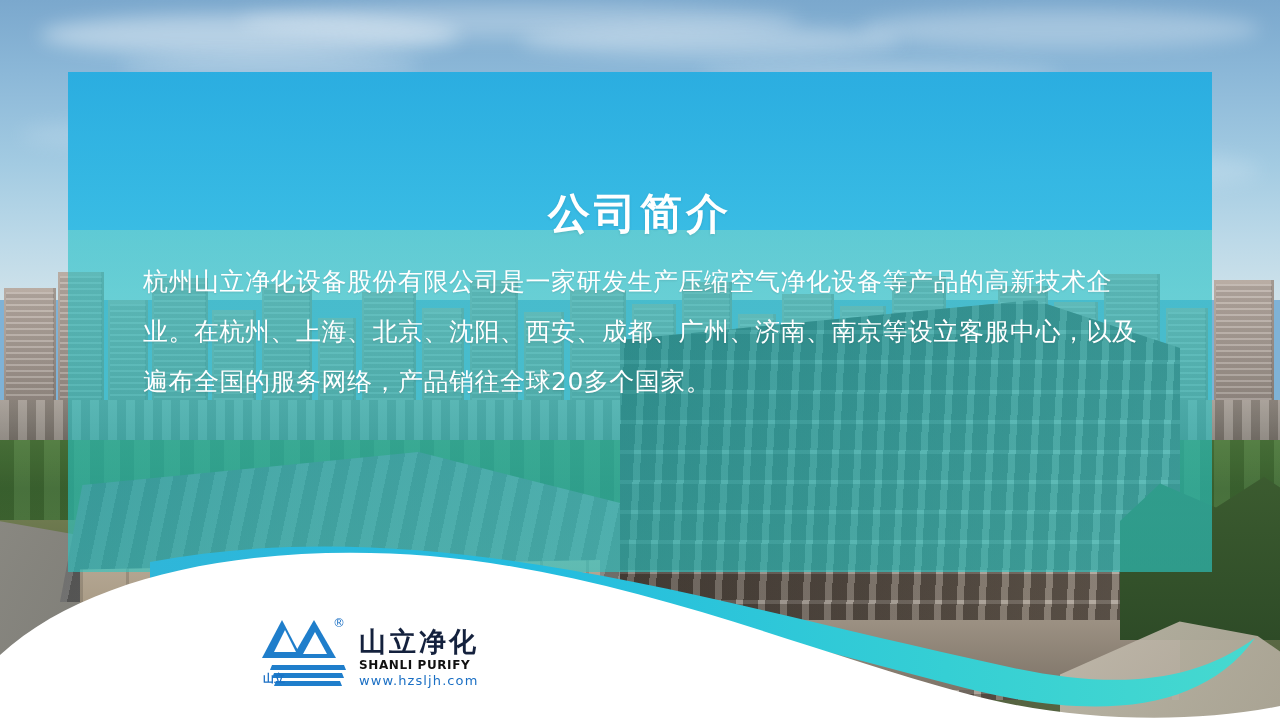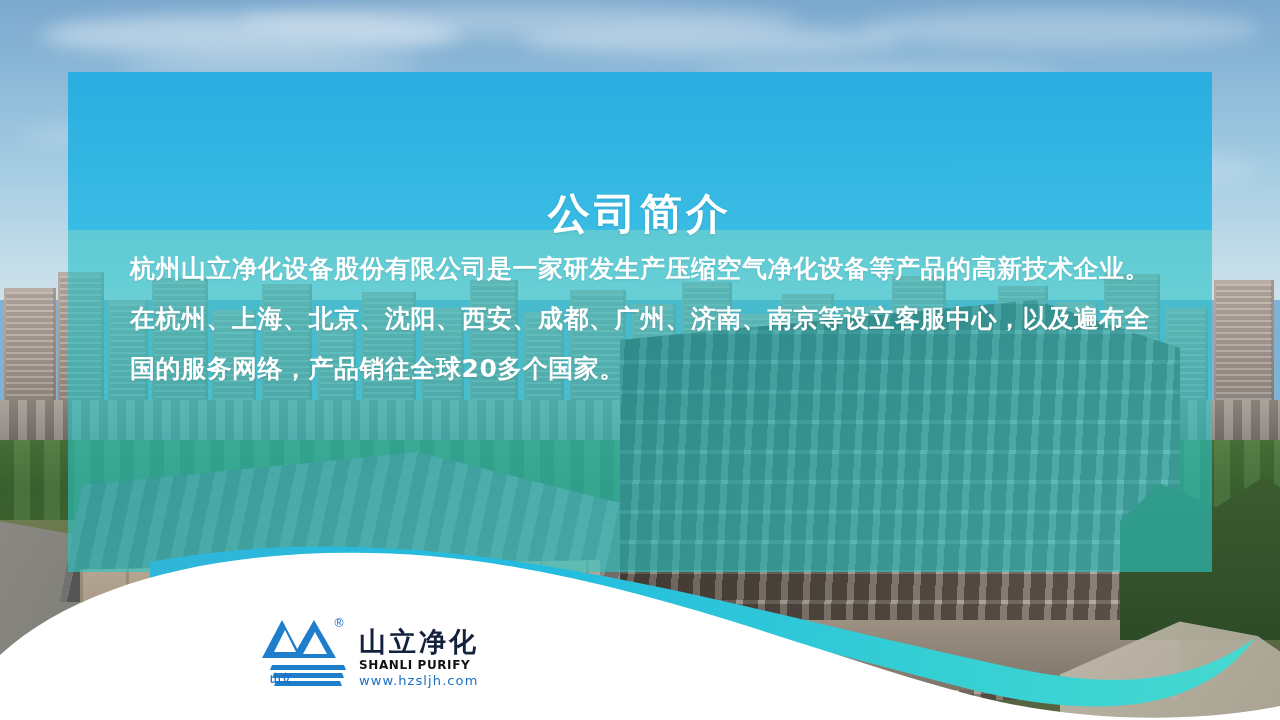--- a/index.html
+++ b/index.html
@@ -90,29 +90,29 @@
 
   .panel-content{position:absolute;left:68px;top:72px;width:1144px;height:500px;}
 
   .title{position:absolute;left:0;top:72px;width:1144px;text-align:center;
       color:#ffffff;font-size:42px;font-weight:bold;letter-spacing:4px;
       text-shadow:0 1px 3px rgba(0,0,0,.10);margin-top:42px;}
 
   .body{position:absolute;left:58px;top:168px;width:1030px;color:#ffffff;
       font-size:25px;line-height:50px;letter-spacing:.5px;
       text-shadow:0 1px 2px rgba(0,0,0,.10);}
-  .body p{margin:4px;font-weight:bold;}
+  .body p{margin:17px;}
 
   
   .footer-svg{position:absolute;left:0;top:480px;width:1280px;height:240px;}
 
   
   .logo{position:absolute;left:252px;top:606px;width:230px;height:84px;display:flex;align-items:flex-end;}
   .logo-mark{position:relative;width:96px;height:78px;flex:0 0 auto;}
-  .logo-cn-small{position:absolute;left:18px;bottom:4px;font-size:11px;color:#1a6fc4;font-weight:bold;letter-spacing:0;}
+  .logo-cn-small{position:absolute;left:11px;bottom:4px;font-size:11px;color:#1a6fc4;font-weight:bold;letter-spacing:0;}
   .logo-reg{position:absolute;right:3px;top:4px;font-size:12px;color:#1a6fc4;}
   .logo-text{margin-left:11px;padding-bottom:2px;}
   .logo-cn{font-size:27px;color:#14213d;font-weight:bold;letter-spacing:3px;line-height:30px;}
   .logo-en{font-size:12px;color:#111111;font-weight:bold;letter-spacing:.6px;line-height:16px;}
   .logo-url{font-size:13px;color:#1a6fc4;letter-spacing:1.1px;line-height:15px;}
 </style>
 </head>
 <body>
 
 <div id="slide">

